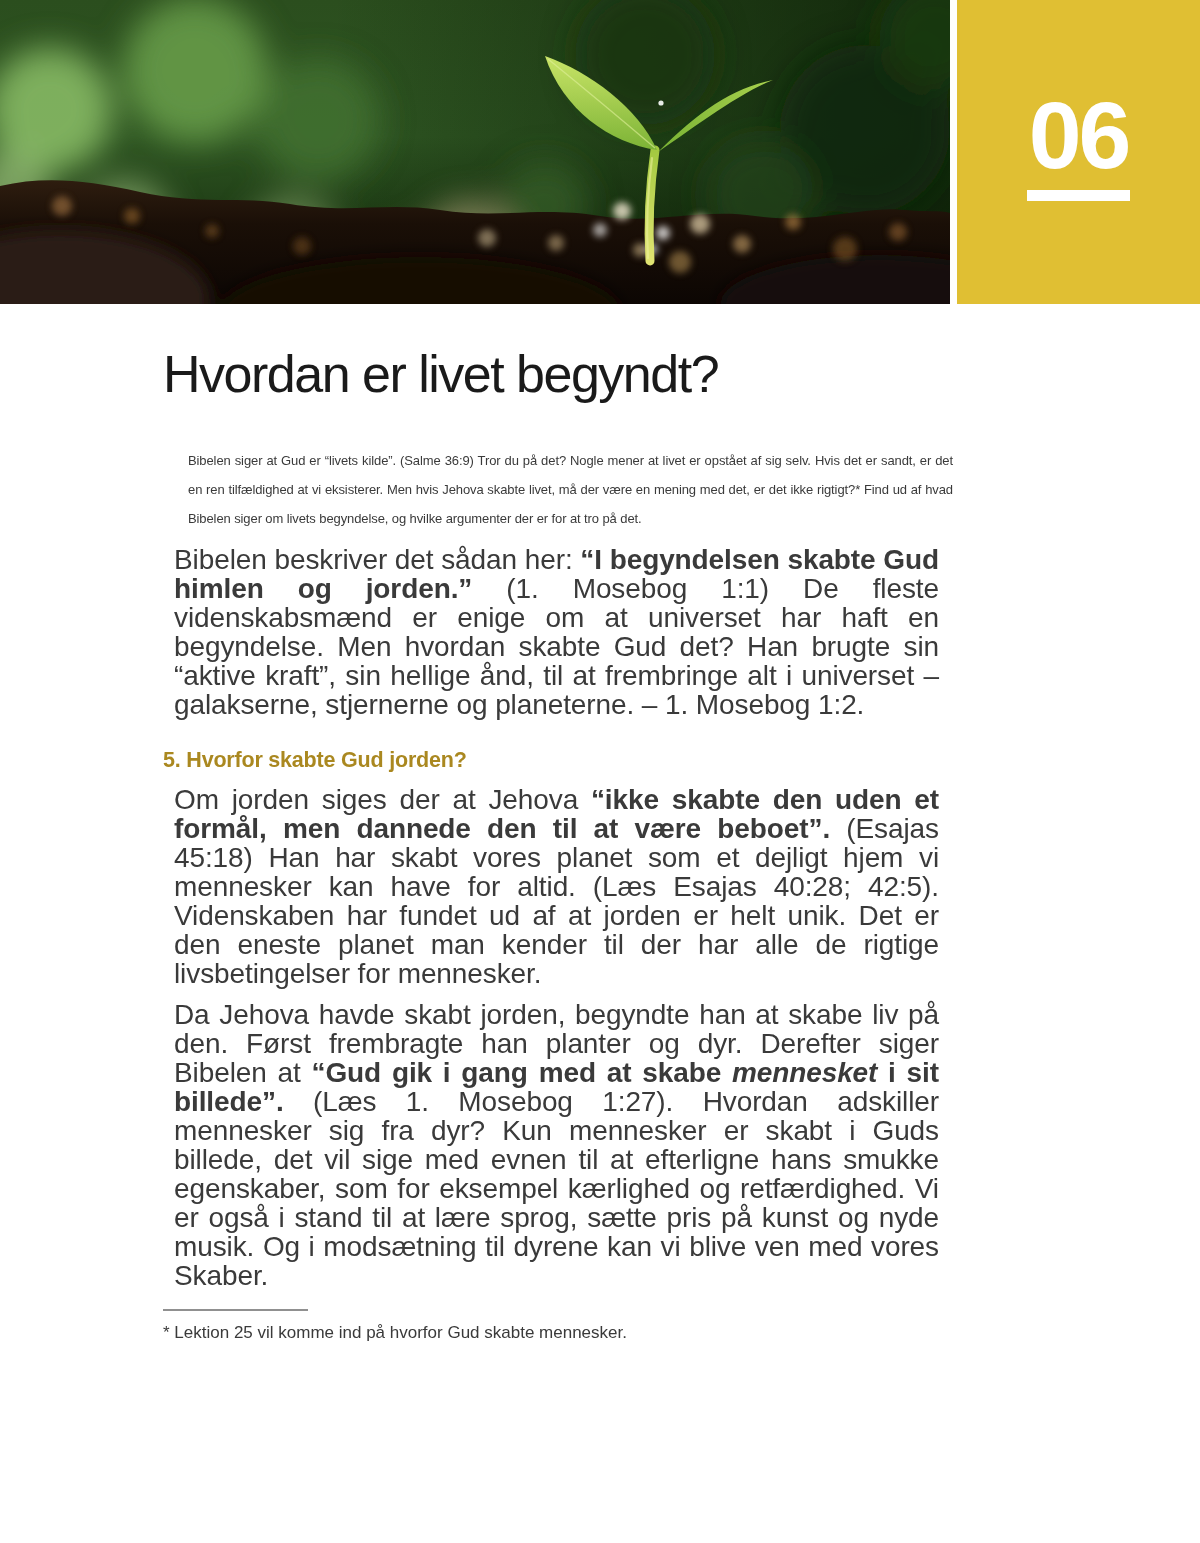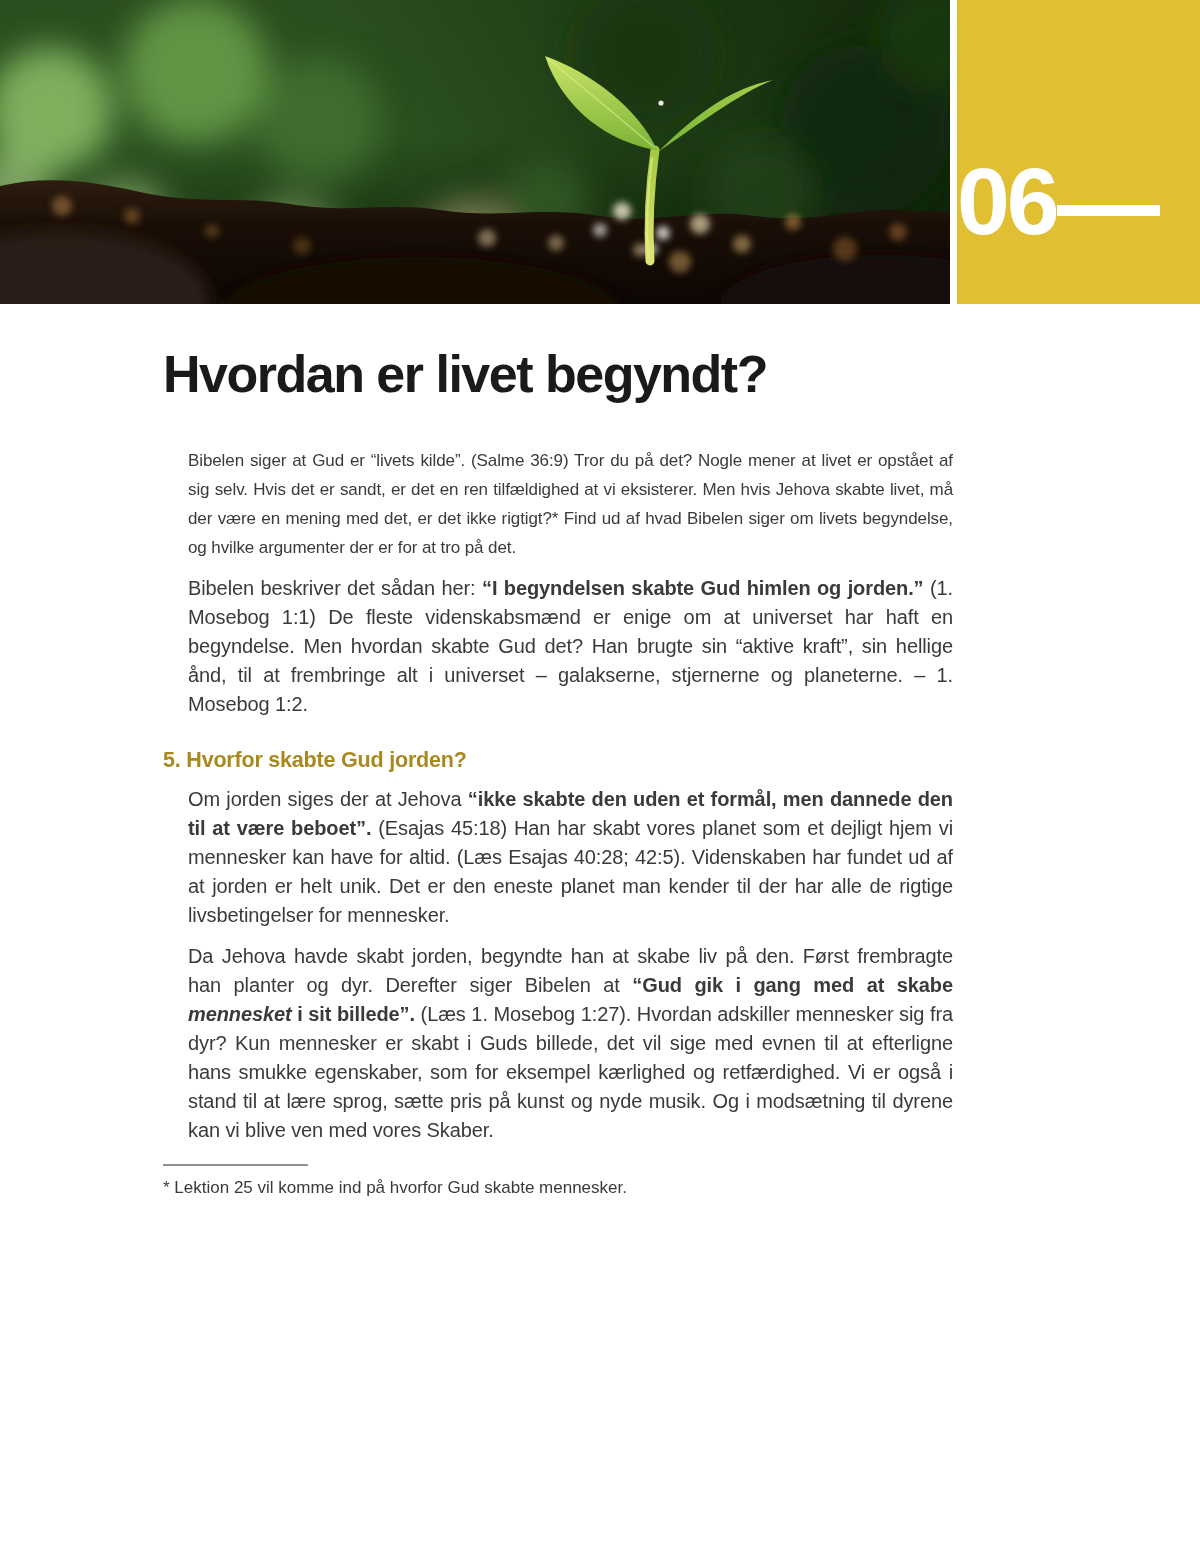--- a/index.html
+++ b/index.html
@@ -35,21 +35,21 @@
     left:0;top:0;
     width:950px;height:304px;
     display:block;
   }
   .badge{
     position:absolute;
     left:957px;top:0;
     width:243px;height:304px;
     background:var(--lesson-badge-bg);
     display:flex;
-    flex-direction:row;
+    flex-direction:column;
     align-items:center;
     padding-top:98px;
   }
   .badge-number{
     color:#ffffff;
     font-size:95px;
     line-height:0.78;
     font-weight:700;
     letter-spacing:-3px;
   }
@@ -62,45 +62,45 @@
   
   .content{
     padding-left:163px;
     padding-right:245px;
   }
   .title{
     margin:0;
     padding-top:44px;
     font-size:52px;
     line-height:1.0;
-    font-weight:700;
+    font-weight:400;
     letter-spacing:-1.5px;
     color:var(--title-text);
   }
   .intro{
     width:765px;
     margin:46px 0 0 25px;
-    font-size:17px;
+    font-size:13px;
     line-height:29px;
     letter-spacing:-0.1px;
     text-align:justify;
     color:var(--body-text);
   }
   .q-heading{
     margin:28px 0 0 0;
     font-size:21.5px;
     line-height:26px;
     font-weight:700;
     letter-spacing:-0.2px;
     color:var(--heading-gold);
   }
   .q-body{
     width:765px;
-    margin:12px 0 0 25px;
-    font-size:20px;
+    margin:12px 0 0 11px;
+    font-size:28px;
     line-height:29px;
     letter-spacing:-0.1px;
     text-align:justify;
     color:var(--body-text);
   }
   .footnote-rule{
     width:145px;
     height:2px;
     background:var(--rule-gray);
     margin-top:19px;

